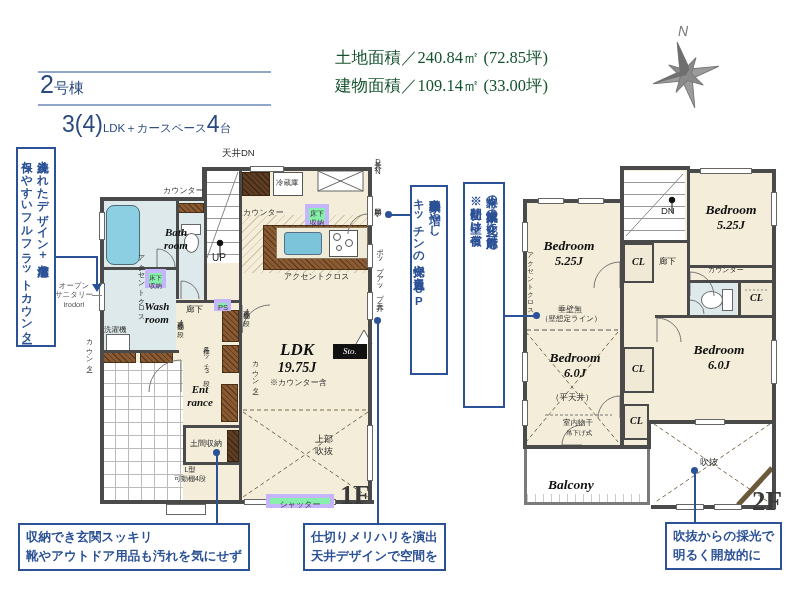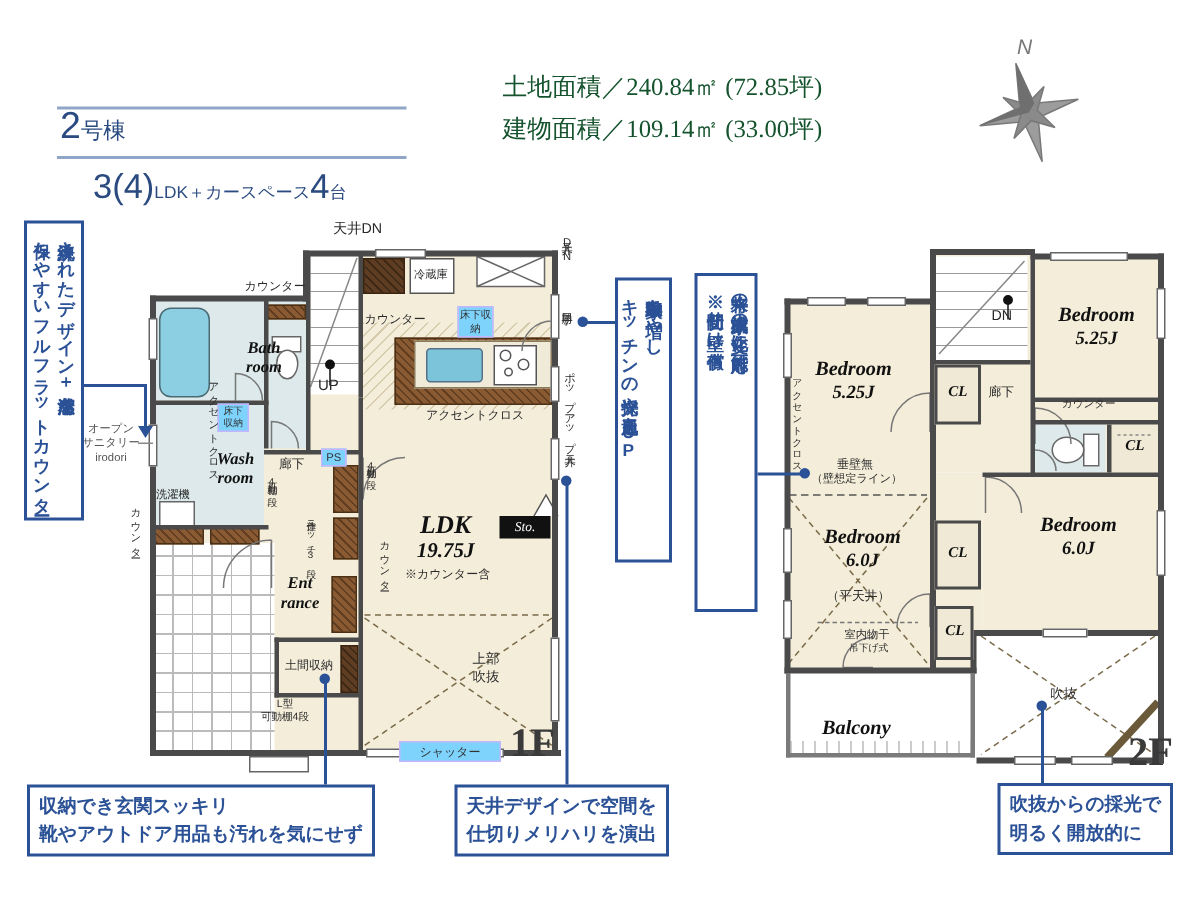--- a/index.html
+++ b/index.html
@@ -18,21 +18,21 @@
         border:1px solid #3a2410;box-sizing:border-box;}
   .cream{background:#f3edd9;}
   .wet{background:#dde9ea;}
   .beige{background:#f0e9d6;}
   .stairs{background:#fff;background-image:repeating-linear-gradient(180deg,transparent 0 11px,#999 11px 12px);border:0;}
   .porch{background:#fff;background-image:repeating-linear-gradient(0deg,transparent 0 12px,#bbb 12px 13px),repeating-linear-gradient(90deg,transparent 0 12px,#bbb 12px 13px);}
   .khatch{background-image:repeating-linear-gradient(135deg,rgba(150,125,75,.30) 0 1px,transparent 1px 6px);}
   .jl{position:absolute;font-size:8px;color:#2b2b2b;white-space:nowrap;line-height:1.15;}
   .jlv{position:absolute;writing-mode:vertical-rl;text-orientation:upright;font-size:7px;color:#2b2b2b;line-height:1;letter-spacing:.5px;}
   .rm{position:absolute;font-family:"Liberation Serif",serif;font-style:italic;font-weight:bold;color:#111;text-align:center;line-height:1.15;}
-  .boxl{position:absolute;border:1px solid #c4b5fd;background:#7dd3fc;color:#333;text-align:center;box-sizing:border-box;}
+  .boxl{position:absolute;border:4px solid #c4b5fd;background:#86efac;color:#333;text-align:center;box-sizing:border-box;}
   .flr{position:absolute;font-family:"Liberation Serif",serif;font-weight:bold;font-size:27px;color:#3a3a3a;}
   .callout{position:absolute;border:2px solid #2b5196;background:#fff;color:#2b5196;font-weight:bold;box-sizing:border-box;}
   .cv{writing-mode:vertical-rl;text-orientation:upright;font-size:11.5px;line-height:1.4;padding:4px 3px;}
   .ch{font-size:12.5px;line-height:1.5;padding:3px 6px;white-space:nowrap;}
   .cline{position:absolute;background:#2b5196;}
   .cdot{position:absolute;width:7px;height:7px;border-radius:50%;background:#2b5196;}
   .carrow{position:absolute;width:0;height:0;border-left:5px solid transparent;border-right:5px solid transparent;border-top:8px solid #2b5196;}
   .hdr-serif{font-family:Liberation Sans, sans-serif;color:#2a4a80;margin-top:36px;}
   .rule{position:absolute;height:2px;background:#8fa6c8;}
   .areas{position:absolute;font-family:"Liberation Serif",serif;font-size:16.5px;color:#14532d;line-height:1.7;white-space:nowrap;}
@@ -324,22 +324,22 @@
   <div class="cdot" style="left:533px;top:312px;"></div>
 
   <div class="callout ch" style="left:18px;top:523px;">
     <div>収納でき玄関スッキリ</div>
     <div>靴やアウトドア用品も汚れを気にせず</div>
   </div>
   <div class="cdot" style="left:213px;top:449px;"></div>
   <div class="cline" style="left:216px;top:455px;width:2px;height:68px;"></div>
 
   <div class="callout ch" style="left:303px;top:523px;">
+    <div>仕切りメリハリを演出</div>
     <div>天井デザインで空間を</div>
-    <div>仕切りメリハリを演出</div>
   </div>
   <div class="cdot" style="left:374px;top:317px;"></div>
   <div class="cline" style="left:377px;top:323px;width:2px;height:200px;"></div>
 
   <div class="callout ch" style="left:665px;top:522px;">
     <div>吹抜からの採光で</div>
     <div>明るく開放的に</div>
   </div>
   <div class="cdot" style="left:691px;top:467px;"></div>
   <div class="cline" style="left:694px;top:473px;width:2px;height:49px;"></div>

